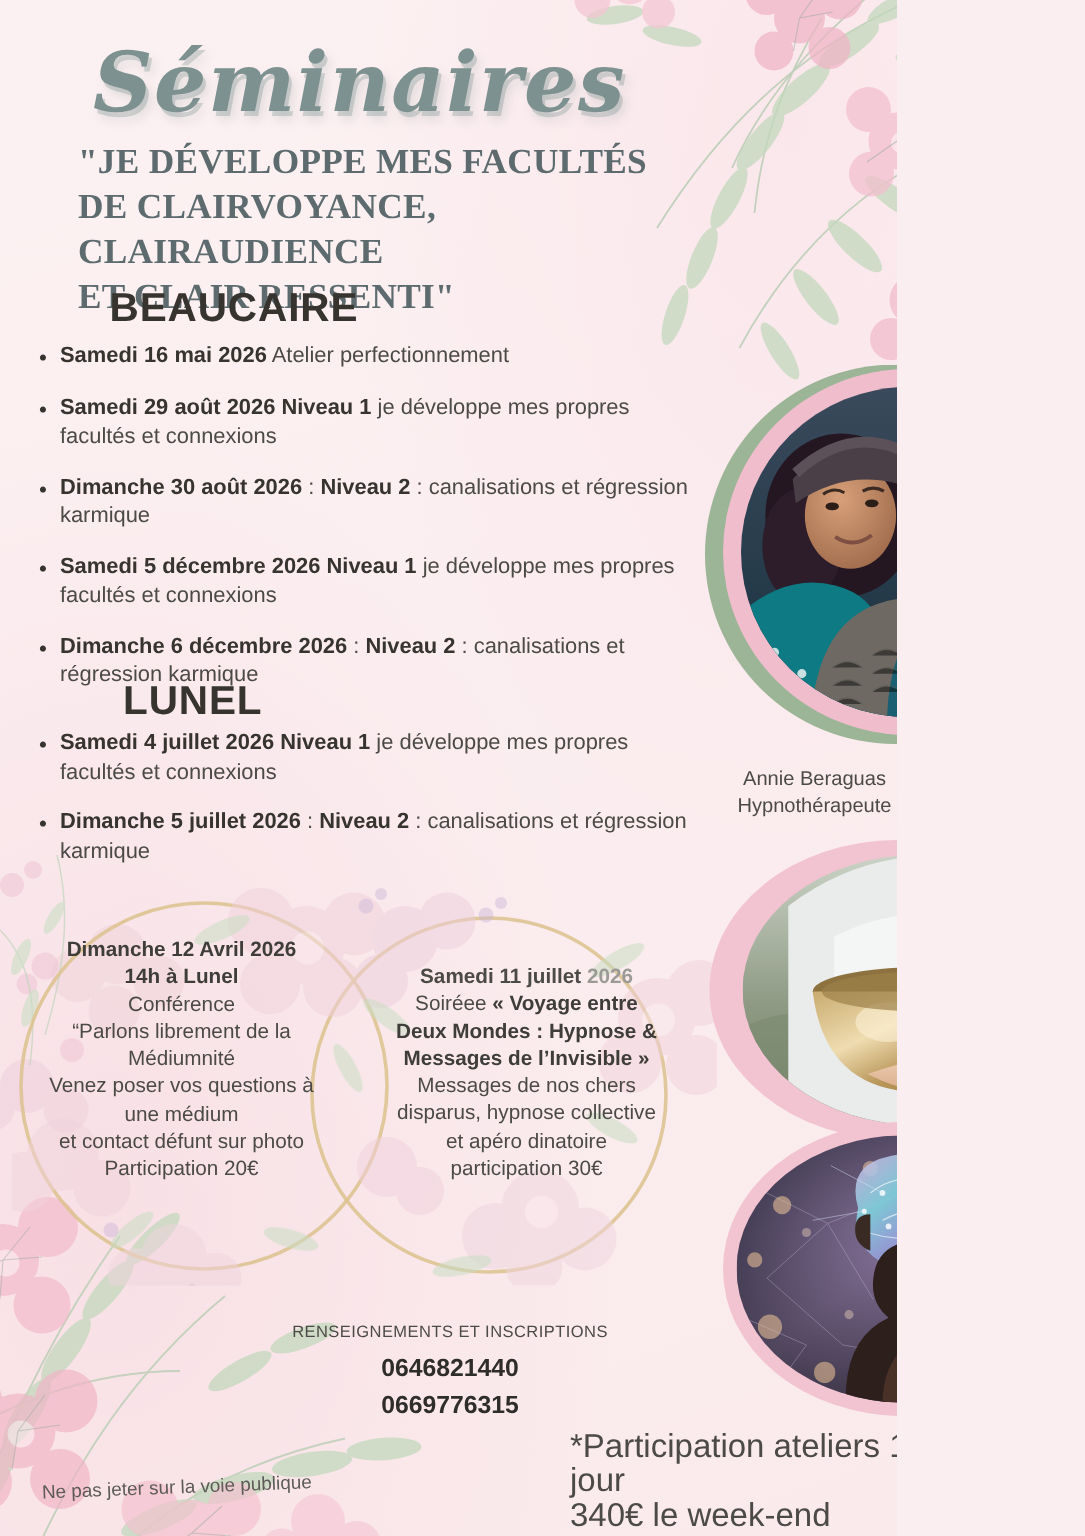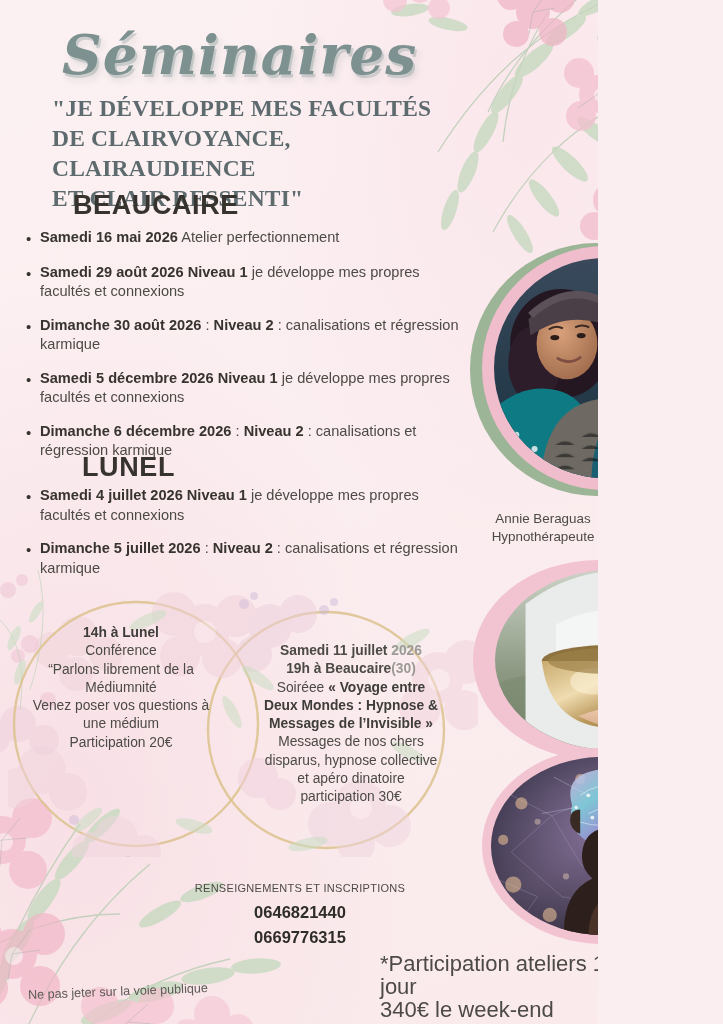--- a/index.html
+++ b/index.html
@@ -688,31 +688,32 @@
 
         <path d="M72 180 q -2 -44 28 -58 q -12 -10 -10 -26 q 2 -20 22 -24 q 24 -4 32 16 q 8 22 -4 36 q 30 14 36 56 z" fill="#2c1f1c"></path>
         <path d="M88 78 q -10 -4 -10 -14 q 0 -10 10 -10 z" fill="#3a2a24"></path>
         <path d="M150 86 q 22 2 22 22 q 0 16 -16 16 q -14 -2 -12 -20 z" fill="#241a16"></path>
         <path d="M96 180 q 0 -34 24 -44 q 32 -10 50 28 l 6 16 z" fill="#4a3128"></path>
       </svg>
     </div>
   </div>
 
   <div class="blurb" id="blurb-lunel">
+      <span class="ln b">Dimanche 12 Avril 2026</span>
       <span class="ln b">14h à Lunel</span>
       <span class="ln">Conférence</span>
       <span class="ln">“Parlons librement de la</span>
       <span class="ln">Médiumnité</span>
       <span class="ln">Venez poser vos questions à</span>
       <span class="ln">une médium</span>
+      <span class="ln">et contact défunt sur photo</span>
       <span class="ln">Participation 20€</span>
     </div>
   <div class="blurb" id="blurb-beaucaire">
       <span class="ln grey2026">Samedi 11 juillet <span class="yr">2026</span></span>
-      <span class="ln grey2026">19h à Beaucaire<span class="yr">(30)</span></span>
       <span class="ln mix">Soiréee <b>« Voyage entre</b></span>
       <span class="ln b">Deux Mondes : Hypnose &amp;</span>
       <span class="ln b">Messages de l’Invisible »</span>
       <span class="ln">Messages de nos chers</span>
       <span class="ln">disparus, hypnose collective</span>
       <span class="ln">et apéro dinatoire</span>
       <span class="ln">participation 30€</span>
     </div>
 
   <div id="contact">

